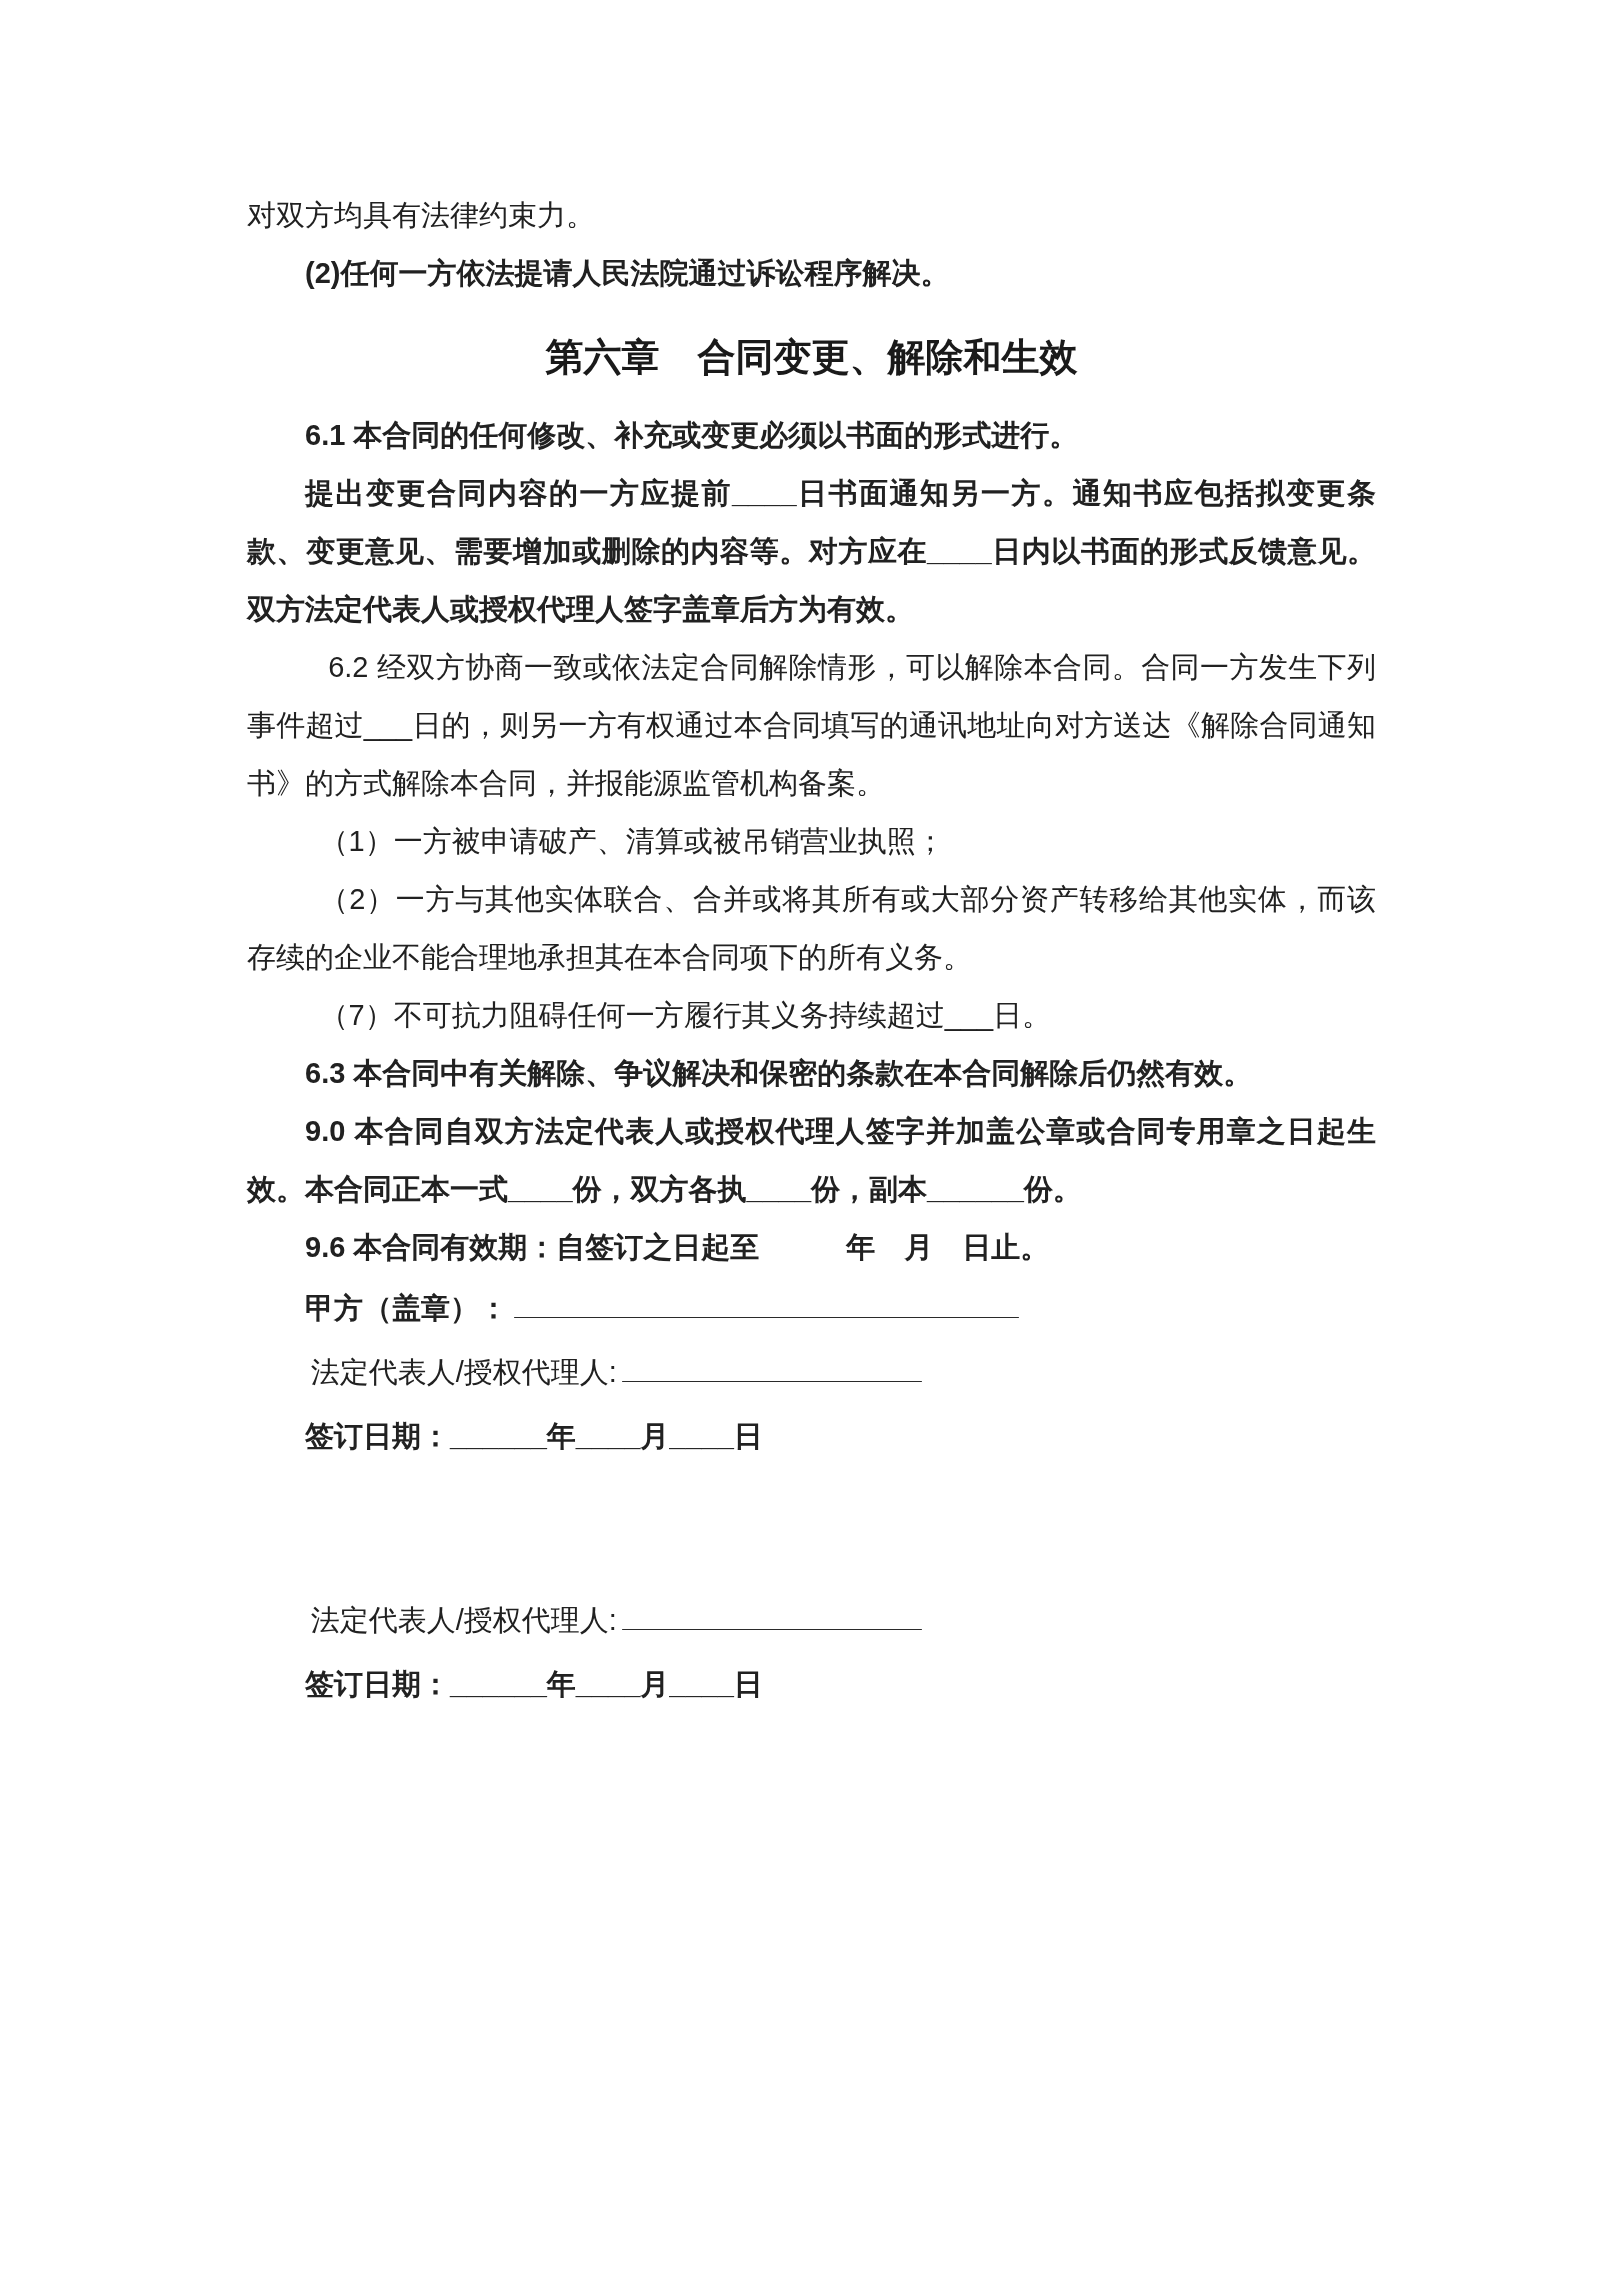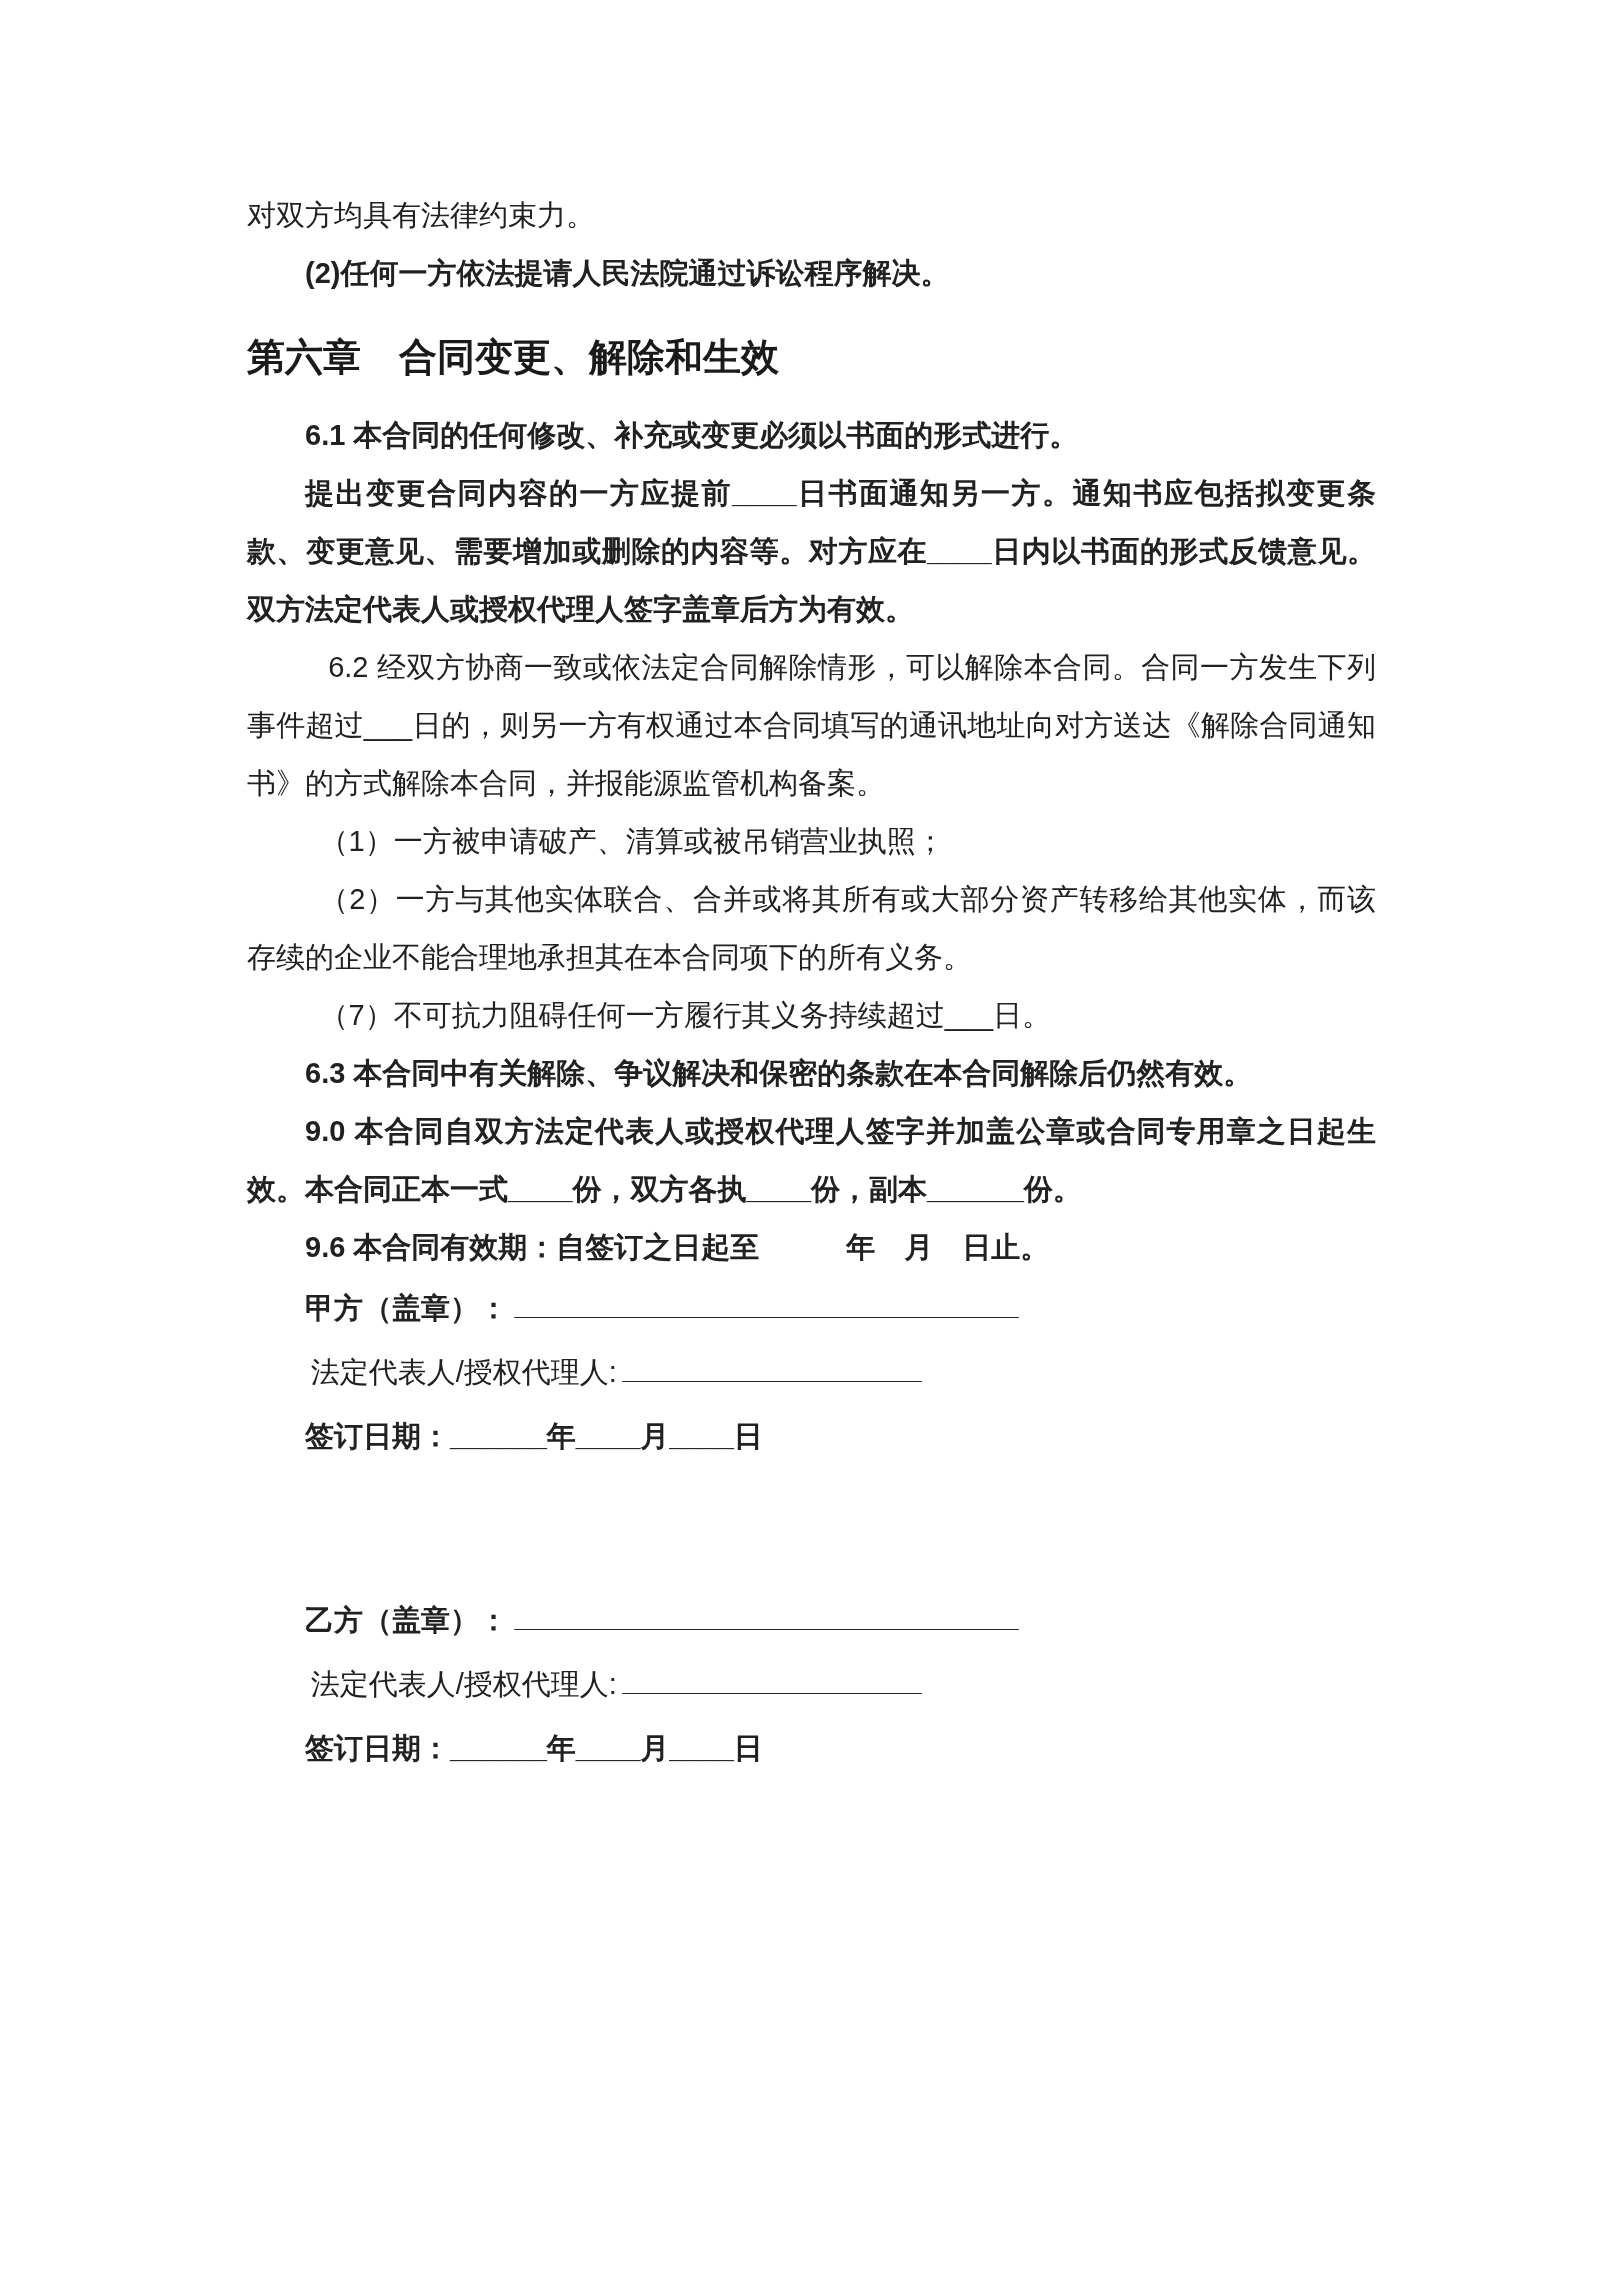--- a/index.html
+++ b/index.html
@@ -25,21 +25,21 @@
   }
   .no-indent  { text-indent: 0; }
   .indent-2   { text-indent: 2em; font-weight: bold; }
   .indent-22  { text-indent: 2.2em; }
   .indent-25  { text-indent: 2.5em; }
   .indent-28  { text-indent: 2.8em; }
   .chapter-title {
     font-size: 38px;
     line-height: 58px;
     font-weight: 700;
-    text-align: left;
+    text-align: center;
     color: #1a1a1a;
     margin: 25.5px 0 20px 0;
   }
   .sig-para {
     font-size: 29px;
     line-height: 64px;
     text-align: left;
   }
   .sig-line {
     display: inline-block;
@@ -84,23 +84,20 @@
     <p class="sig-para indent-2">
       <span>甲方（盖章）：</span><span class="sig-line long"></span>
     </p>
     <p class="sig-para indent-22">
       <span>法定代表人/授权代理人:</span><span class="sig-line short"></span>
     </p>
     <p class="sig-para indent-2">签订日期：______年____月____日</p>
   </div>
 
   <div class="sig-block sig-block-b">
-    <p class="sig-para indent-2">
-      <span>乙方（盖章）：</span><span class="sig-line long"></span>
-    </p>
     <p class="sig-para indent-22">
       <span>法定代表人/授权代理人:</span><span class="sig-line short"></span>
     </p>
     <p class="sig-para indent-2">签订日期：______年____月____日</p>
   </div>
 
 
 </div>
 
 

